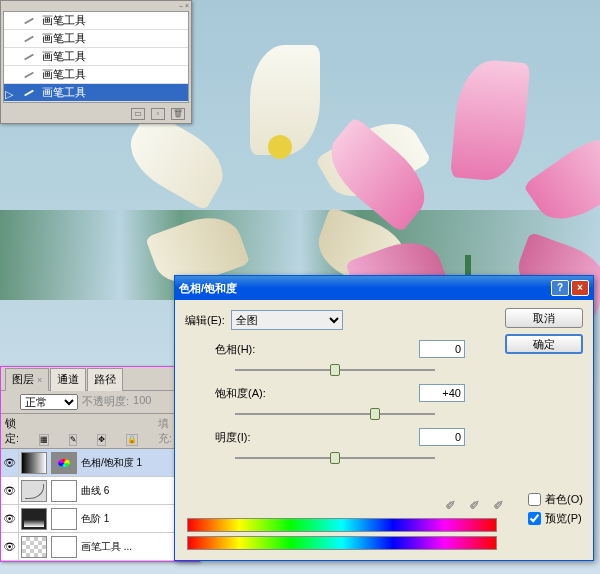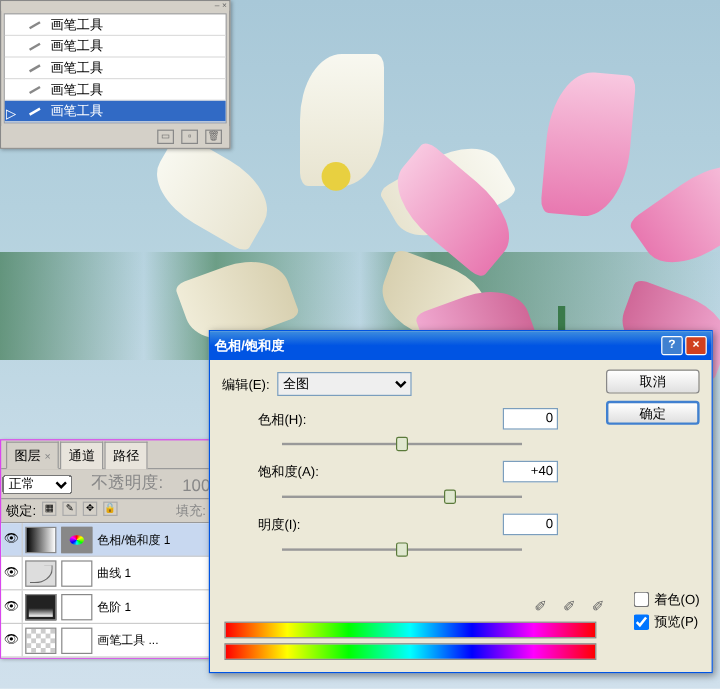--- a/index.html
+++ b/index.html
@@ -28,24 +28,24 @@
 .hist-marker{position:absolute;left:4px;width:10px;height:10px}
 .hist-footer{height:18px;display:flex;justify-content:flex-end;align-items:center;gap:6px;padding-right:6px;background:#d4d0c8}
 .hist-footer span{width:14px;height:12px;border:1px solid #888;font-size:8px;text-align:center;line-height:10px;color:#666}
 
 
 .layers-panel{position:absolute;left:0;top:366px;width:200px;background:#d4d0c8;border:1px solid #d946ef;box-shadow:1px 1px 3px rgba(0,0,0,.3)}
 .layers-tabs{display:flex;padding-left:4px;border-bottom:1px solid #999}
 .layers-tab{padding:3px 6px;font-size:11px;background:#e8e4dc;border:1px solid #999;border-bottom:none;margin-right:1px;position:relative;top:1px}
 .layers-tab.active{background:#d4d0c8;border-bottom:1px solid #d4d0c8}
 .layers-tab .x{margin-left:3px;color:#888;font-size:9px}
-.layers-opts{display:flex;align-items:flex-end;padding:3px 1px;gap:16px;border-bottom:1px solid #999}
+.layers-opts{display:flex;align-items:flex-start;padding:3px 19px;gap:4px;border-bottom:1px solid #999}
 .layers-opts select{width:58px;font-size:11px;height:16px}
-.layers-opts .opac{color:#888;font-size:14px}
-.layers-lock{display:flex;align-items:flex-start;padding:2px 4px;gap:5px;border-bottom:1px solid #999;font-size:10px}
+.layers-opts .opac{color:#888;font-size:11px}
+.layers-lock{display:flex;align-items:flex-end;padding:2px 4px;gap:20px;border-bottom:1px solid #999;font-size:10px}
 .layers-lock .lk{width:12px;height:12px;border:1px solid #aaa;font-size:8px;text-align:center;line-height:10px}
 .layers-list{background:#fff}
 .layer-row{display:flex;align-items:center;height:28px;border-bottom:1px solid #ccc}
 .layer-row.sel{background:#c8d8f0}
 .eye{width:18px;text-align:center;border-right:1px solid #ccc;height:100%;line-height:28px;font-size:10px}
 .thumb{width:26px;height:22px;border:1px solid #888;margin:0 2px;background:#fff;position:relative}
 .thumb.grad{background:linear-gradient(90deg,#000,#fff)}
 .thumb.curve{background:#ddd}
 .thumb.curve::after{content:"";position:absolute;width:18px;height:14px;border:1px solid #666;border-radius:0 0 80% 0;top:3px;left:3px;border-top:none;border-left:none}
 .thumb.lvl{background:#222}
@@ -162,21 +162,21 @@
     <div class="layer-row sel">
       <div class="eye">👁</div>
       <div class="thumb grad"></div>
       <div class="thumb hsb"></div>
       <div class="layer-name">色相/饱和度 1</div>
     </div>
     <div class="layer-row">
       <div class="eye">👁</div>
       <div class="thumb curve"></div>
       <div class="thumb mask"></div>
-      <div class="layer-name">曲线 1</div>
+      <div class="layer-name">曲线 6</div>
     </div>
     <div class="layer-row">
       <div class="eye">👁</div>
       <div class="thumb lvl"></div>
       <div class="thumb mask"></div>
       <div class="layer-name">色阶 1</div>
     </div>
     <div class="layer-row">
       <div class="eye">👁</div>
       <div class="thumb chk"></div>

